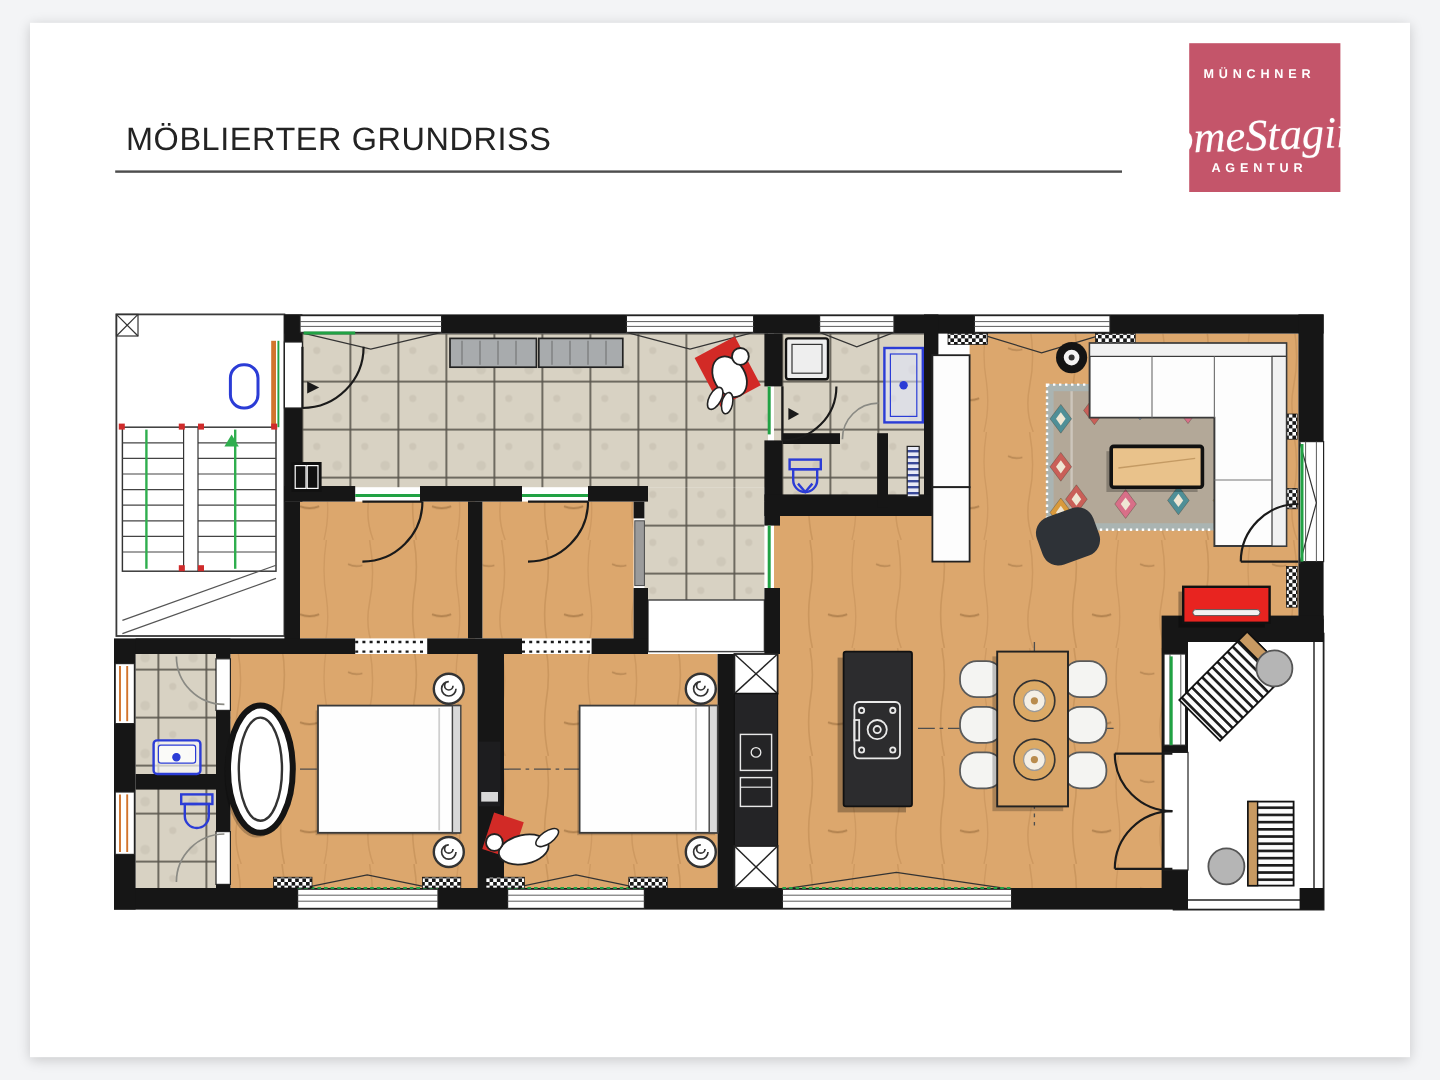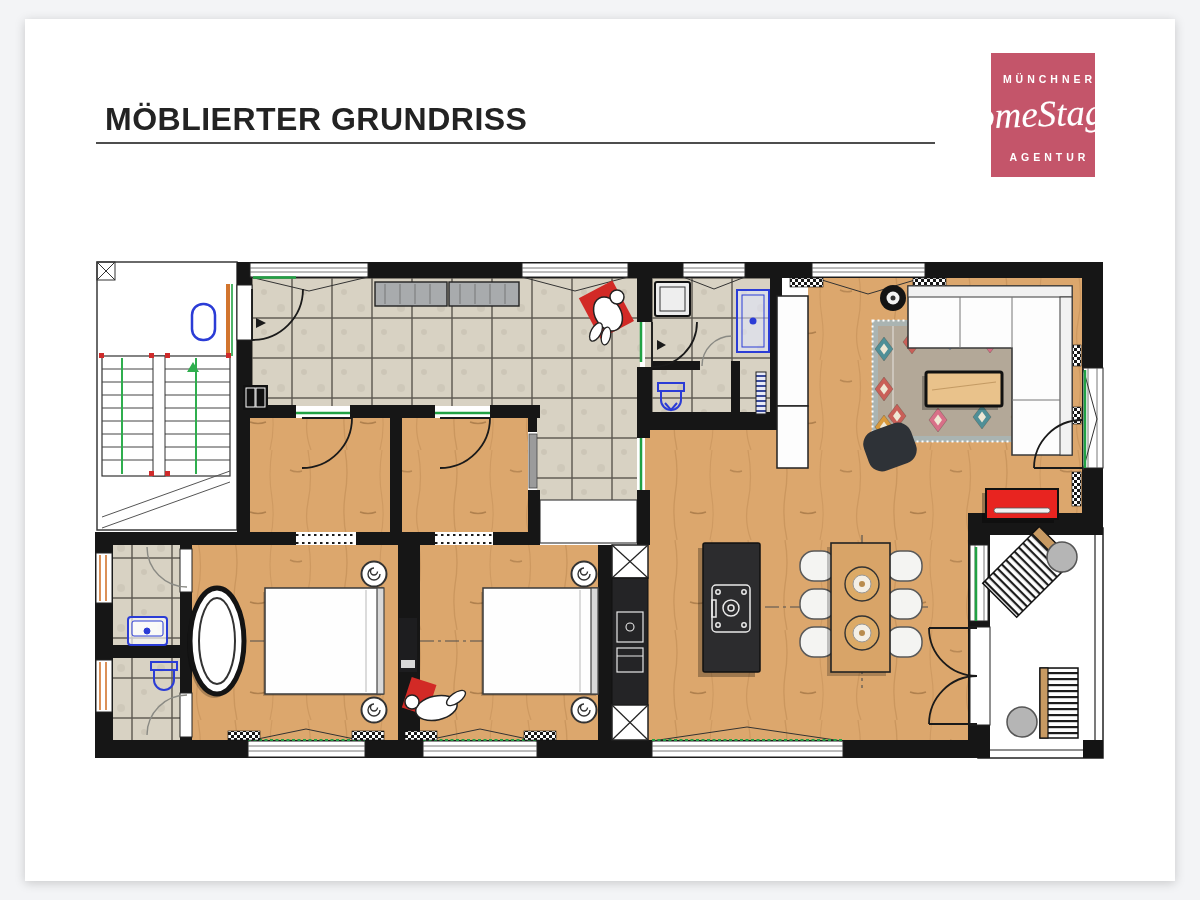--- a/index.html
+++ b/index.html
@@ -8,29 +8,29 @@
     background:var(--page-bg,#f3f4f6);
     font-family:"Liberation Sans",sans-serif;
   }
   .slide{
     position:absolute;left:25px;top:19px;width:1150px;height:862px;
     background:var(--slide-bg,#ffffff);
     box-shadow:0 2px 10px rgba(0,0,0,0.18);
   }
   .page-title{
     position:absolute;left:105px;top:101px;
-    font-size:32px;font-weight:700;letter-spacing:0.5px;
+    font-size:27px;font-weight:400;letter-spacing:0.5px;
     color:var(--title-color,#232323);
   }
   .title-rule{
     position:absolute;left:96px;top:142px;width:839px;height:2px;
     background:var(--rule-color,#4d4d4d);
   }
   .logo-box{
-    position:absolute;left:991px;top:53px;width:104px;height:124px;
+    position:absolute;left:991px;top:36px;width:126px;height:124px;
     background:var(--accent,#C4556A);
     text-decoration:underline;
   }
   .logo-top,.logo-bottom{
     position:absolute;left:0;width:117px;text-align:center;
     color:#fff;font-size:10.5px;letter-spacing:4px;font-weight:bold;
   }
   .logo-top{top:20px;}
   .logo-bottom{bottom:14px;}
   .logo-script{

